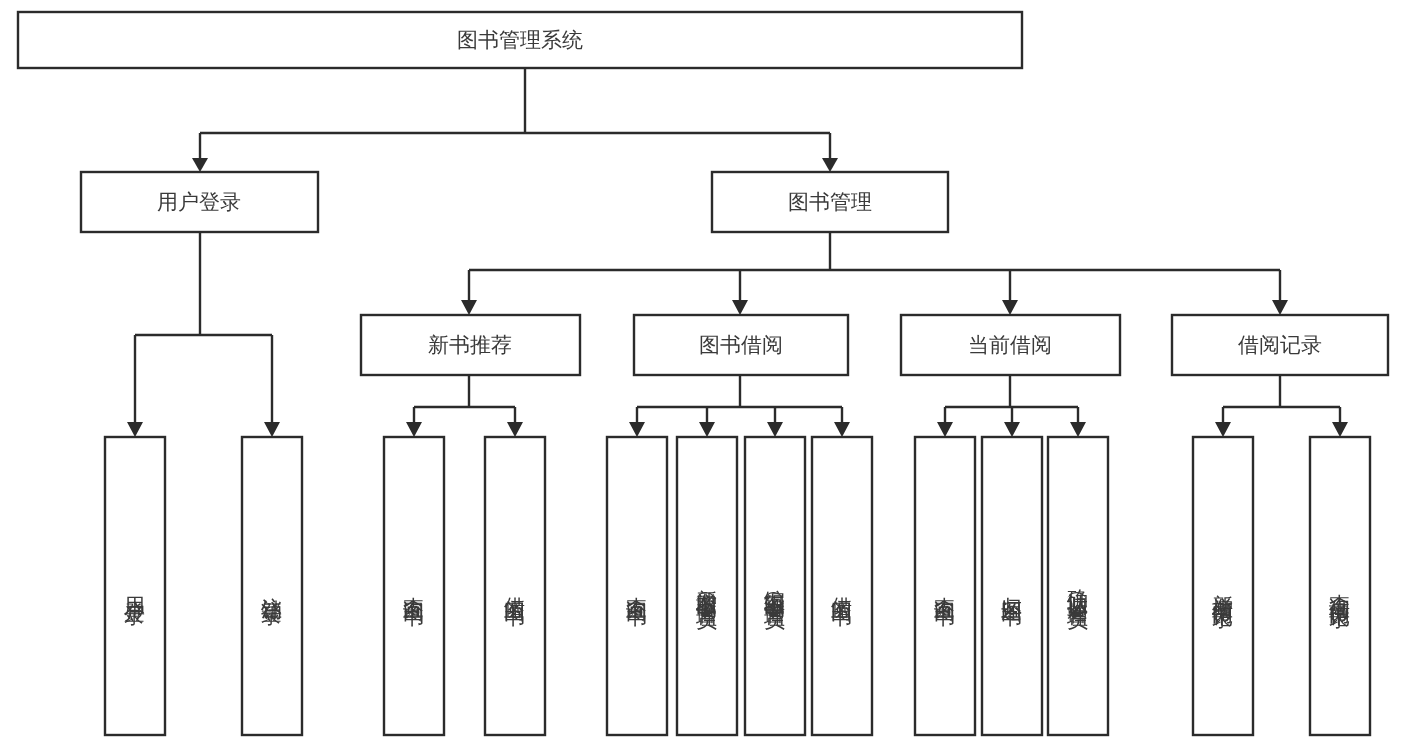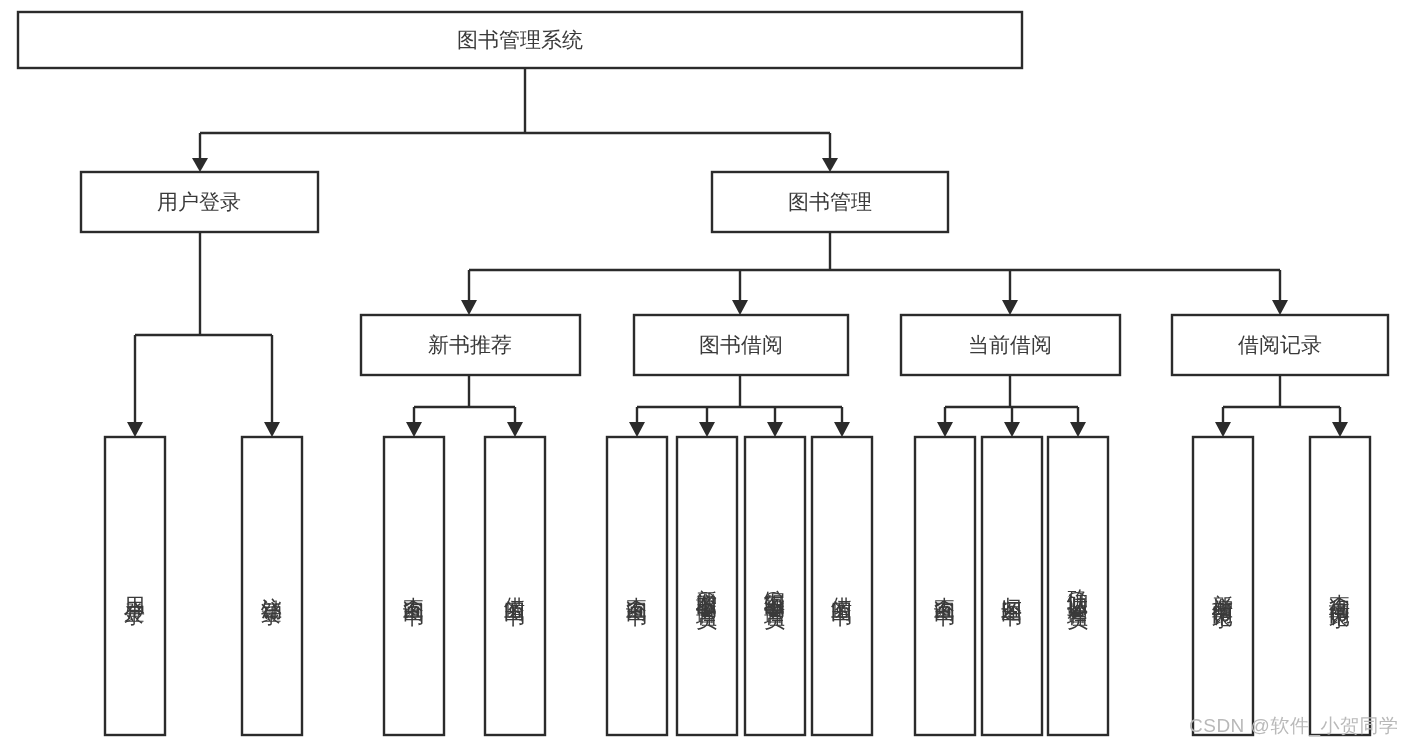--- a/index.html
+++ b/index.html
@@ -228,15 +228,14 @@
       <rect class="node-rect" x="1193" y="437" width="60" height="298"></rect>
       <text class="node-label-v" x="1223" y="586">新增借阅记录</text>
     </g>
     <g>
       <rect class="node-rect" x="1310" y="437" width="60" height="298"></rect>
       <text class="node-label-v" x="1340" y="586">查询借阅记录</text>
     </g>
 
   </svg>
 
-  <div class="watermark">CSDN @软件_小贺同学</div>
 
 </div>
 
 </body></html>

